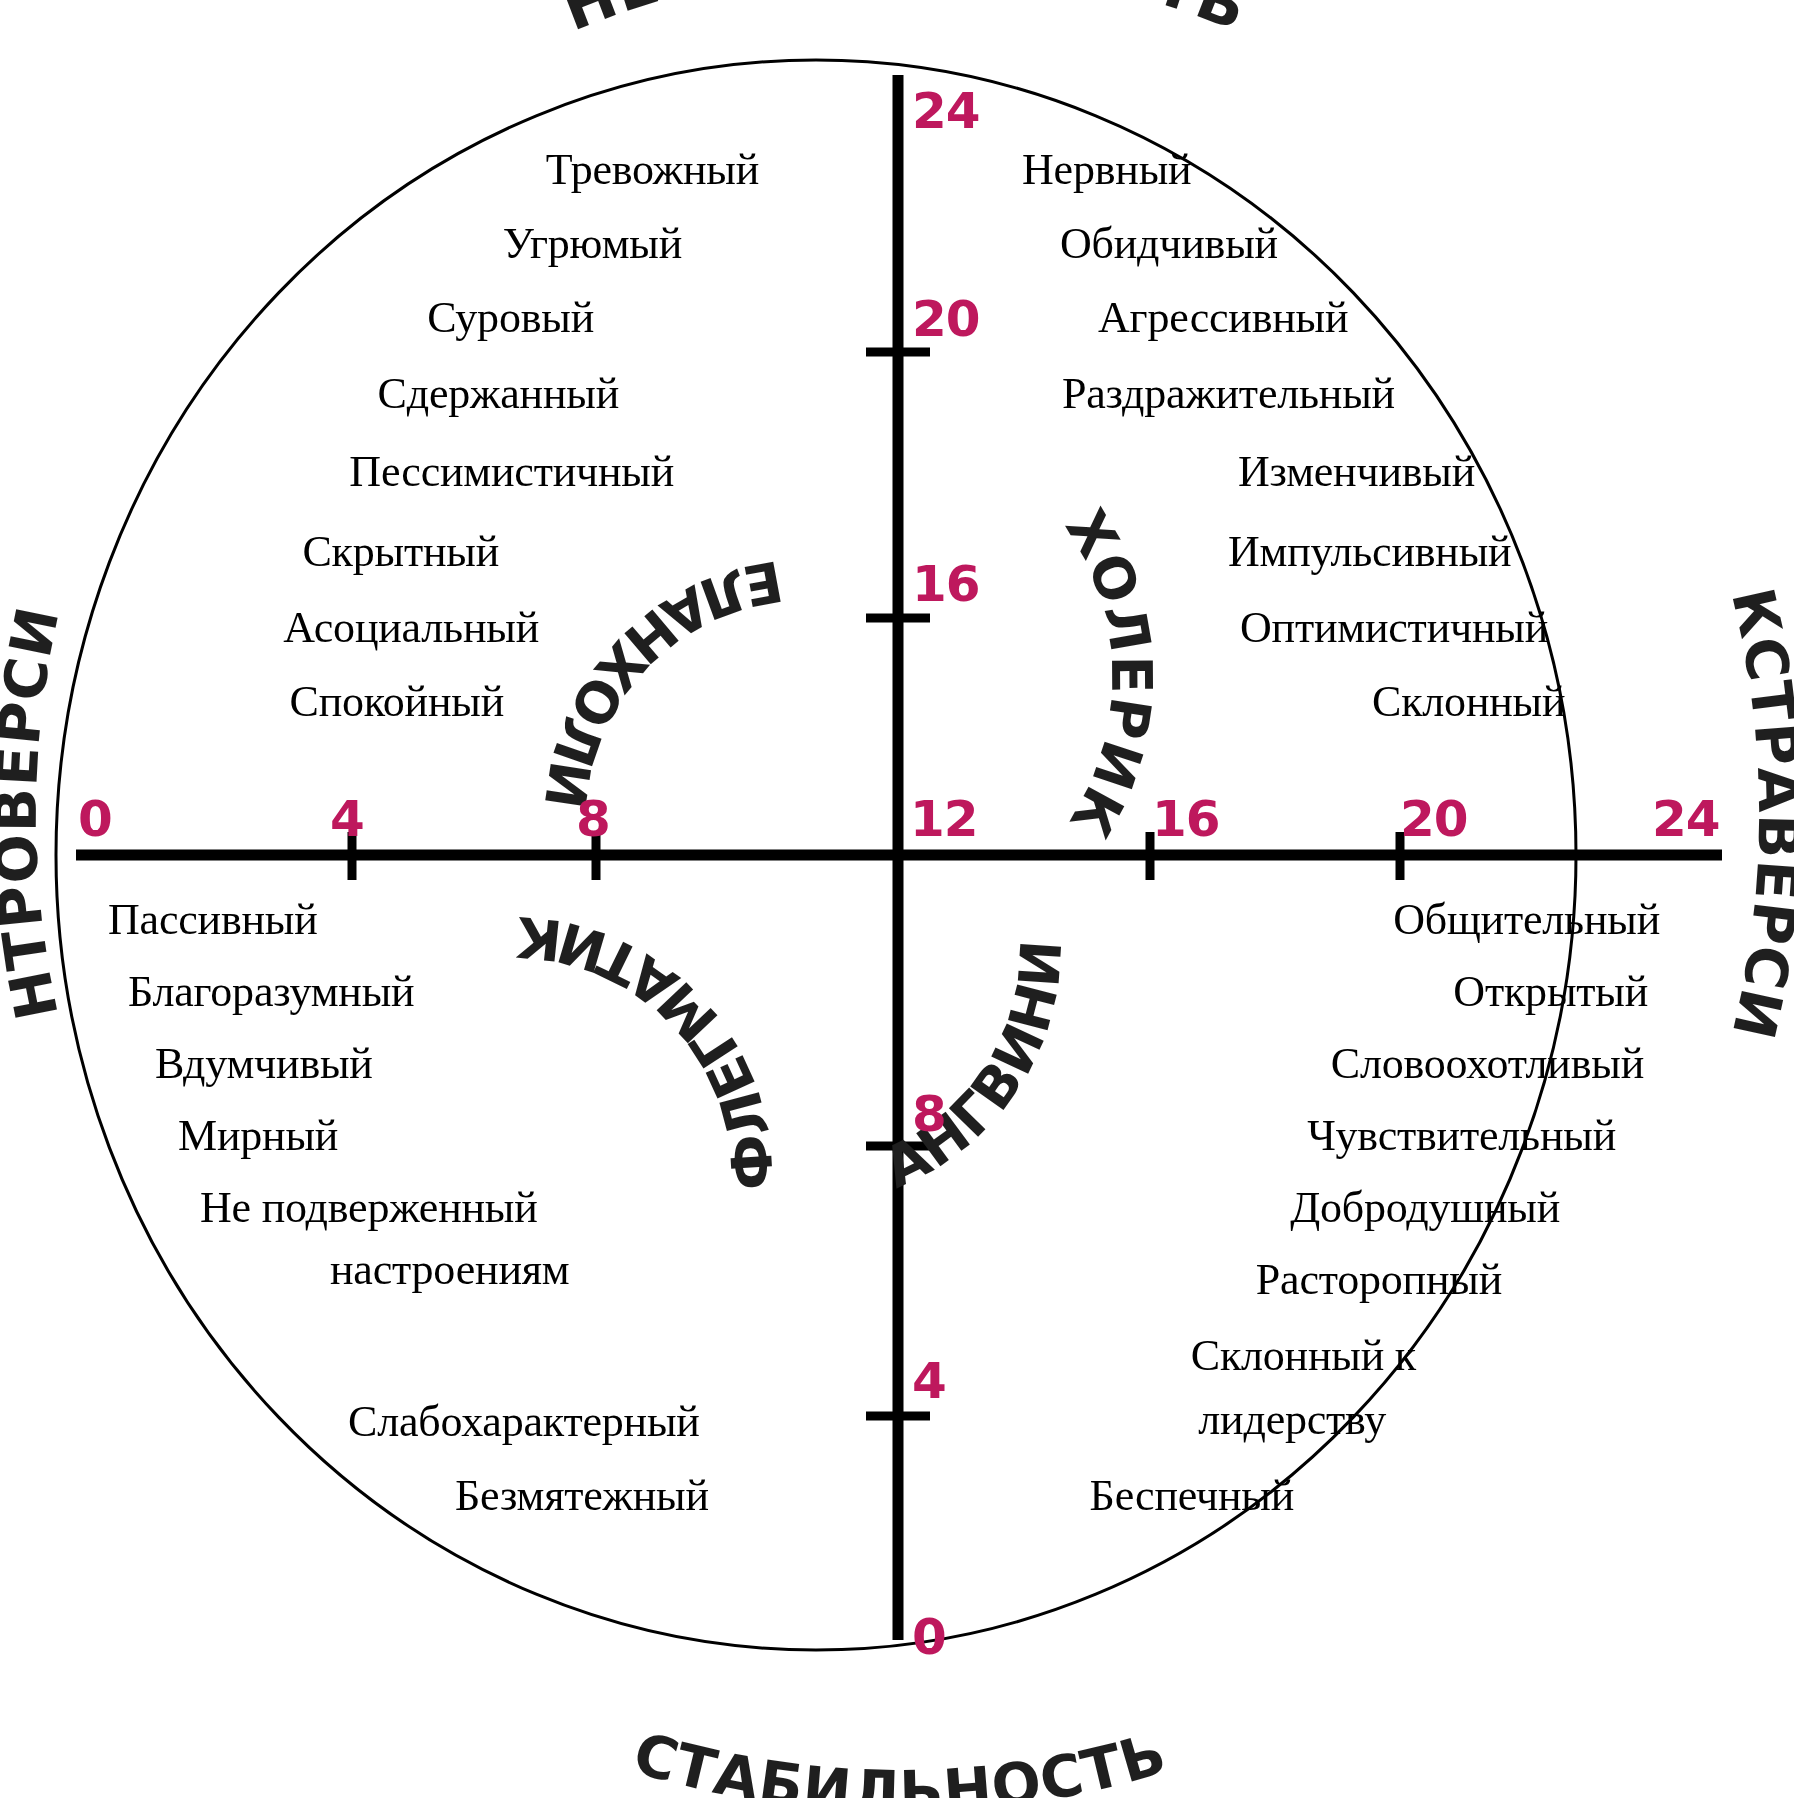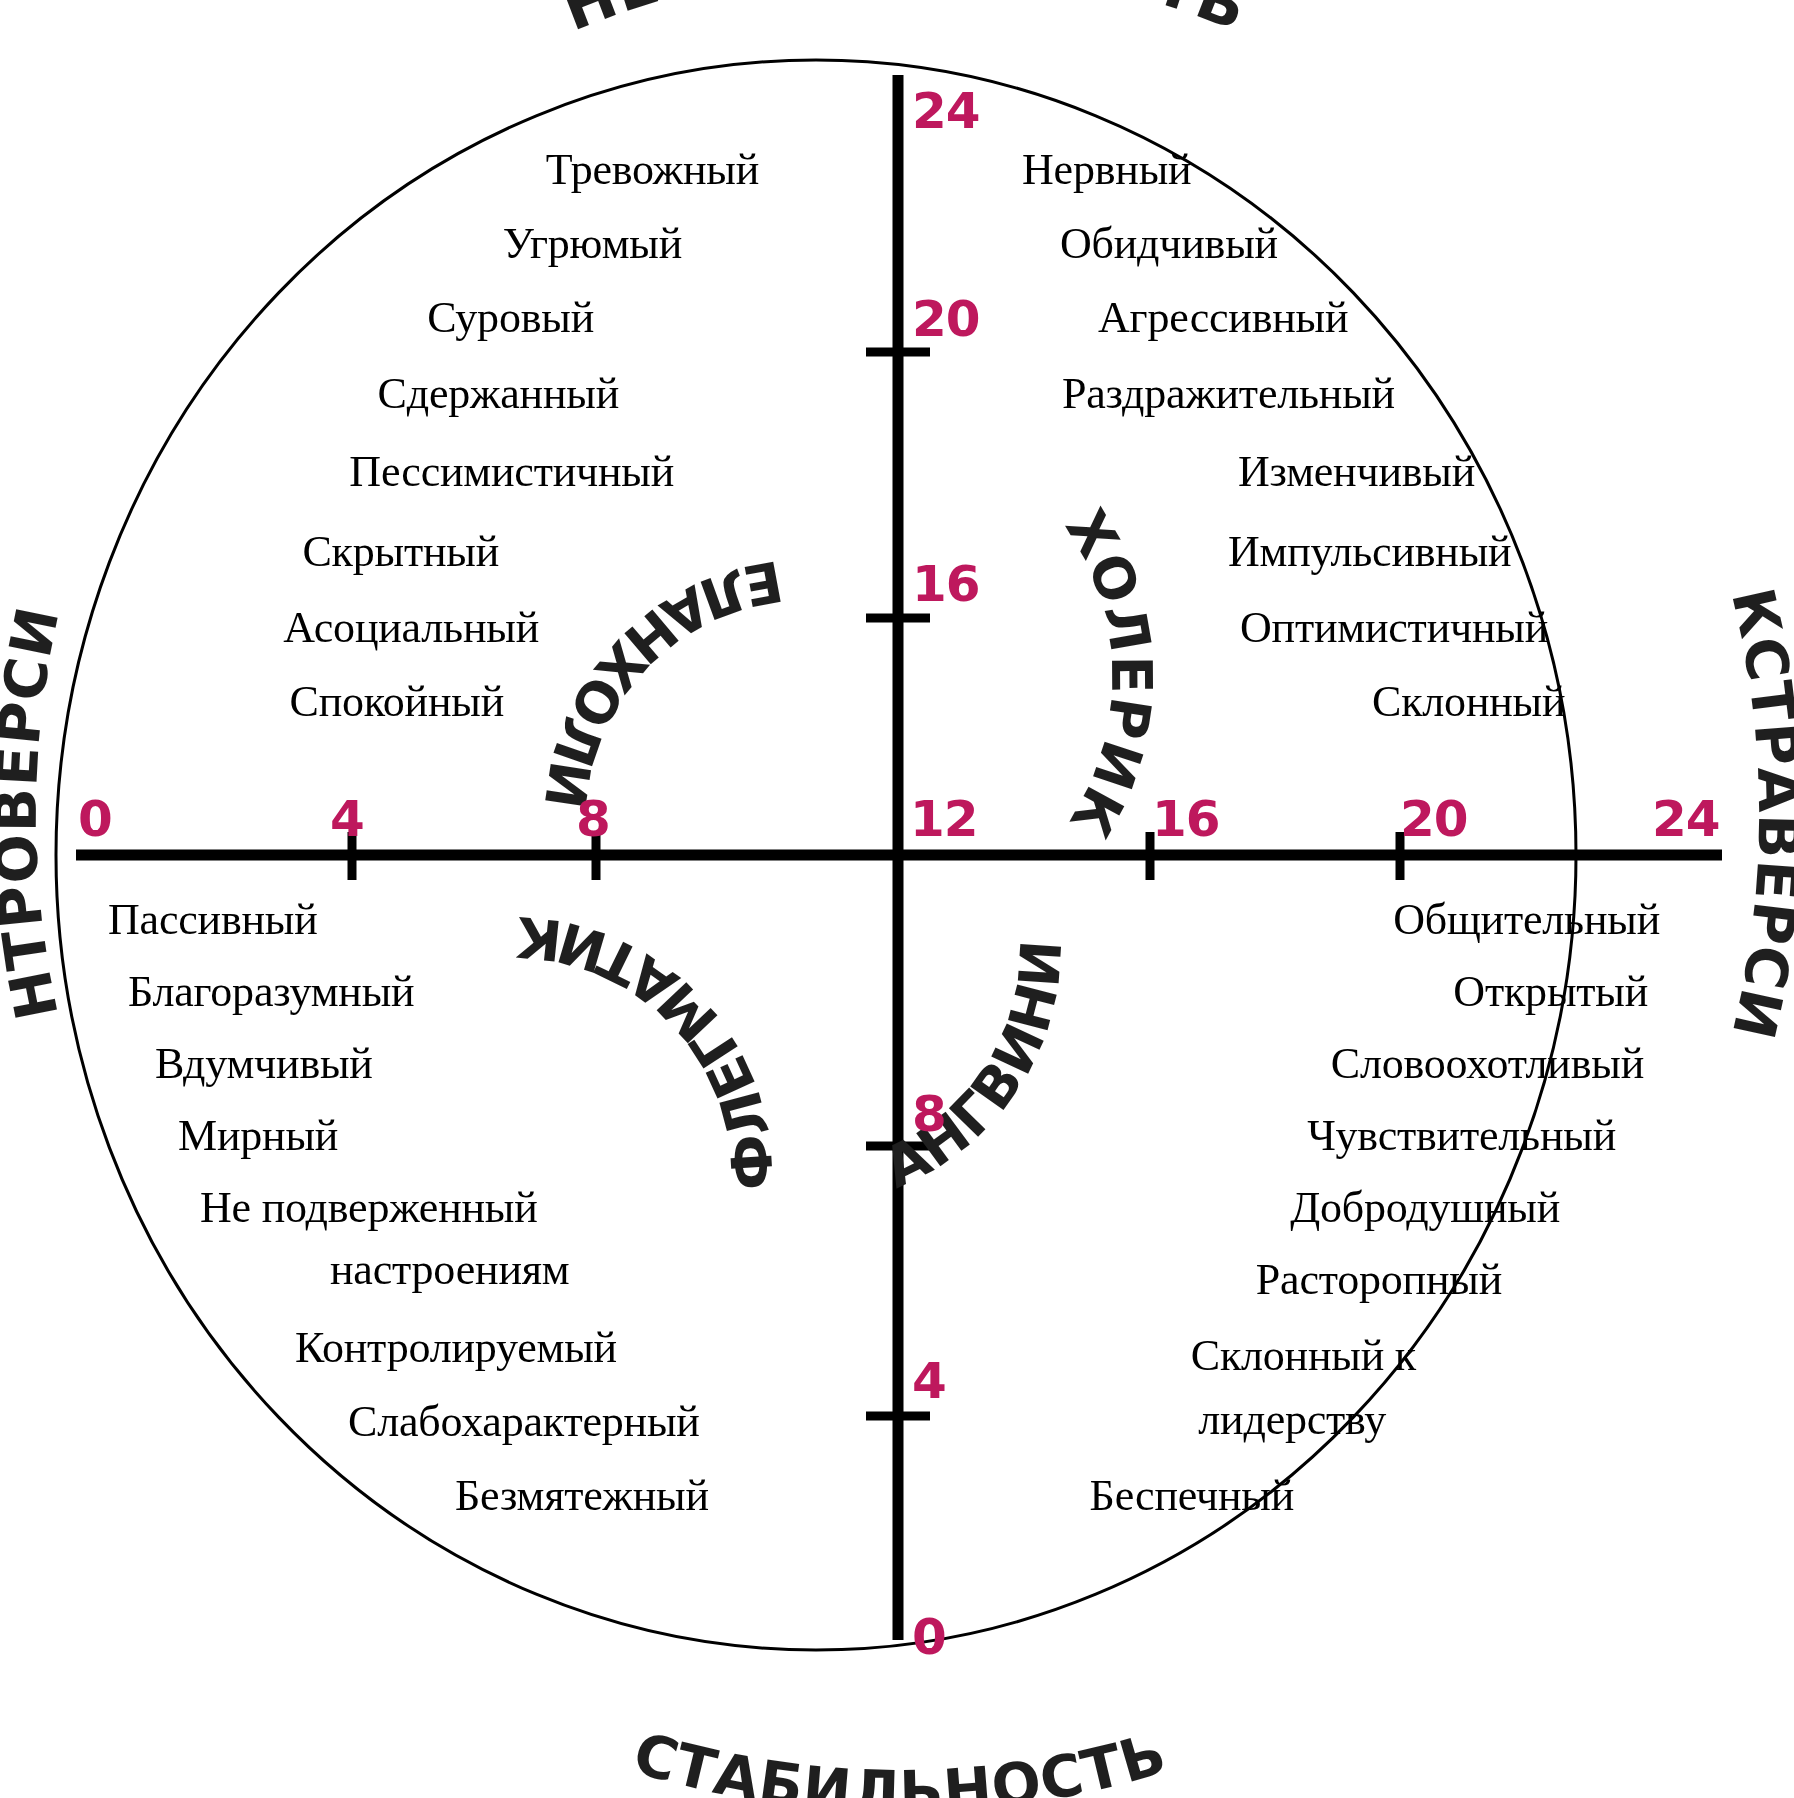--- a/index.html
+++ b/index.html
@@ -147,21 +147,20 @@
   <div class="trait" style="left:1228px; top:530px;">Импульсивный</div>
   <div class="trait" style="left:1240px; top:606px;">Оптимистичный</div>
   <div class="trait" style="left:1372px; top:680px;">Склонный</div>
 
   <div class="trait" style="left:108px; top:898px;">Пассивный</div>
   <div class="trait" style="left:128px; top:970px;">Благоразумный</div>
   <div class="trait" style="left:155px; top:1042px;">Вдумчивый</div>
   <div class="trait" style="left:178px; top:1114px;">Мирный</div>
   <div class="trait" style="left:200px; top:1186px;text-align:center;">Не подверженный</div>
   <div class="trait" style="left:330px; top:1248px;">настроениям</div>
-  <div class="trait" style="left:295px; top:1326px;">Контролируемый</div>
   <div class="trait" style="left:348px; top:1400px;">Слабохарактерный</div>
   <div class="trait" style="left:455px; top:1474px;">Безмятежный</div>
 
   <div class="trait r" style="right:134px; top:898px;margin-left:32px;">Общительный</div>
   <div class="trait r" style="right:146px; top:970px;">Открытый</div>
   <div class="trait r" style="right:150px; top:1042px;">Словоохотливый</div>
   <div class="trait r" style="right:178px; top:1114px;">Чувствительный</div>
   <div class="trait r" style="right:234px; top:1186px;">Добродушный</div>
   <div class="trait r" style="right:292px; top:1258px;margin-left:12px;">Расторопный</div>
   <div class="trait r" style="right:378px; top:1334px;">Склонный к</div>

